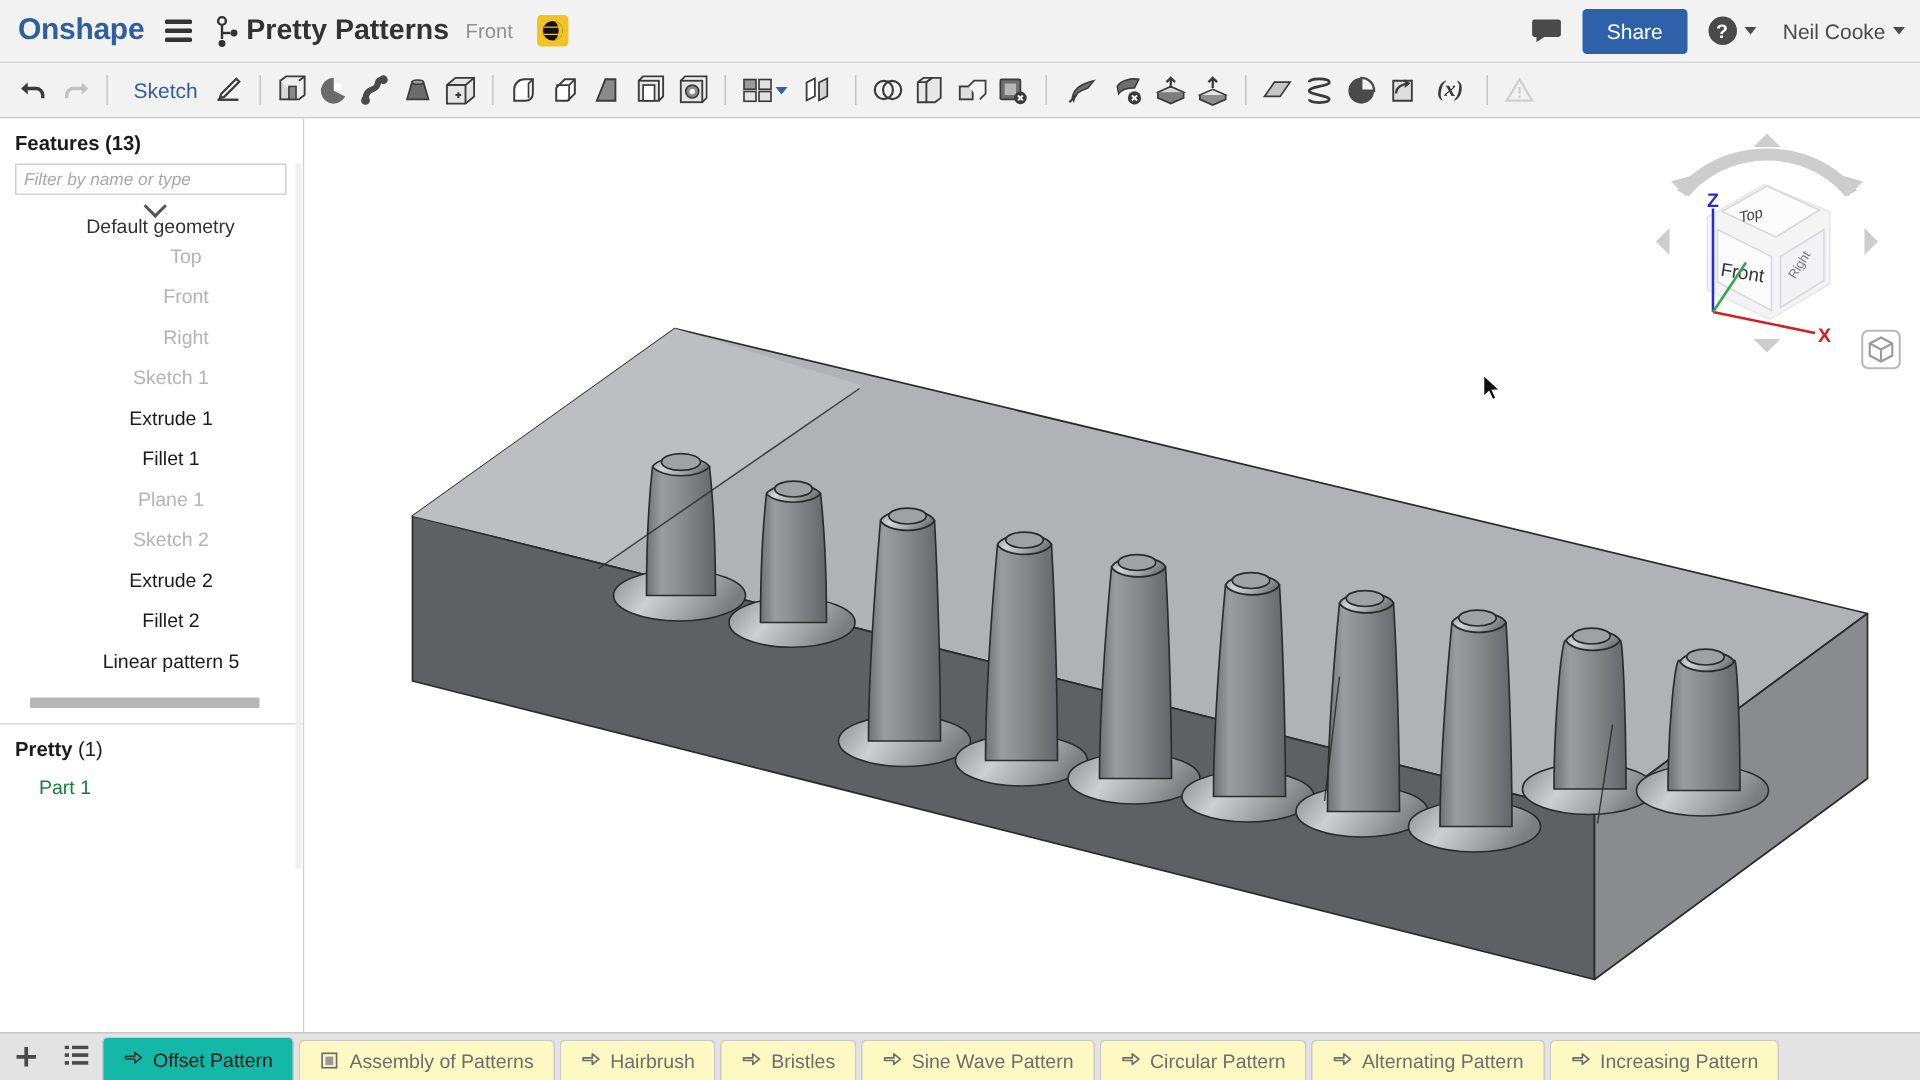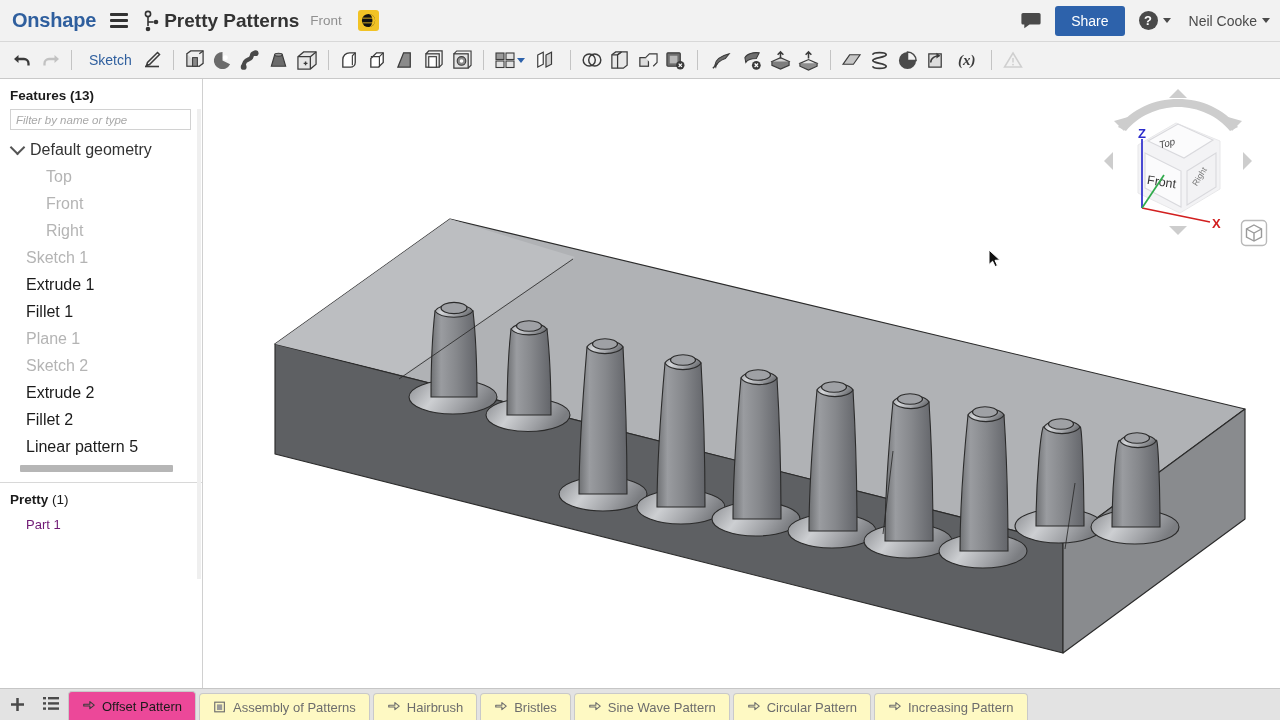--- a/index.html
+++ b/index.html
@@ -86,36 +86,36 @@
   .filter-box {
     margin: 0 10px; width: 181px; height: 21px;
     border: 1px solid #d2d2d2; background: #fff;
     font-size: 11.5px; font-style: italic; color: #a8a8a8;
     padding: 0 5px; font-family: "Liberation Sans", sans-serif;
   }
   .filter-box::placeholder { color: #a8a8a8; font-style: italic; }
   .tree { margin-top: 6px; }
   .tree-row {
     height: 27px; display: flex; align-items: center;
-    font-size: 16px; cursor: pointer; padding-left: 12px;
+    font-size: 13px; cursor: pointer; padding-left: 12px; flex-direction: column;
   }
   .tree-row.default-geo { color: #333; }
   .tree-row.child { padding-left: 46px; color: #b4b4b4; }
   .tree-row.feat { padding-left: 26px; color: #1b1b1b; }
   .tree-row.feat.dim { color: #b4b4b4; }
   .chev {
     width: 11px; height: 11px; margin-right: 7px;
     border-left: 2px solid #555; border-bottom: 2px solid #555;
     transform: rotate(-45deg); margin-top: -4px;
   }
   .hscroll-track { margin: 5px 10px 0 20px; height: 7px; }
   .hscroll-thumb { width: 153px; height: 7px; background: #b6b6b6; border-radius: 1px; }
   .panel-divider { border-top: 1px solid #d8d8d8; margin-top: 10px; }
   .parts-head { font-size: 13.5px; color: #1b1b1b; padding: 9px 0 4px 10px; }
-  .part-row { height: 27px; display:flex; align-items:center; padding-left: 26px; font-size: 13px; color: #701a75; cursor:pointer; }
+  .part-row { height: 27px; display:flex; align-items:center; padding-left: 26px; font-size: 13px; color: #15803d; cursor:pointer; }
   .sb-vscroll { position:absolute; right:1px; top:30px; width:4px; height:470px; background:#efefef; }
 
   
   .graphics {
     position: absolute; top: 79px; left: 203px; width: 1077px; height: 609px;
     background: #ffffff; overflow: hidden;
   }
   .cursor-arrow { position: absolute; left: 785px; top: 170px; }
 
   
@@ -134,21 +134,21 @@
   }
   .tab {
     height: 27px; display: flex; align-items: center; gap: 6px;
     padding: 0 13px; margin-right: 3px;
     background: #fef9c3; border: 1px solid #c9c9c9; border-bottom: none;
     border-radius: 4px 4px 0 0;
     font-size: 13px; color: #6d6d6d; cursor: pointer;
     white-space: nowrap; flex: none;
   }
   .tab.active {
-    background: #ec4899; color: #1b1b1b; height: 29px;
+    background: #14b8a6; color: #1b1b1b; height: 29px;
     border-color: #c9c9c9;
   }
   .tab .ticon { width: 14px; height: 14px; flex: none; }
 </style>
 </head>
 <body>
 
 <div id="app">
 
   <div class="topbar">
@@ -683,17 +683,23 @@
     <div class="tab">
       <svg class="ticon" viewBox="0 0 16 16">
         <path d="M2 6 h7 v-3 l5 4 l-5 4 v-3 h-7 z" fill="none" stroke="#6d6d6d" stroke-width="1.3" stroke-linejoin="round"></path>
       </svg>
       <span>Circular Pattern</span>
     </div>
     <div class="tab">
       <svg class="ticon" viewBox="0 0 16 16">
         <path d="M2 6 h7 v-3 l5 4 l-5 4 v-3 h-7 z" fill="none" stroke="#6d6d6d" stroke-width="1.3" stroke-linejoin="round"></path>
       </svg>
+      <span>Alternating Pattern</span>
+    </div>
+    <div class="tab">
+      <svg class="ticon" viewBox="0 0 16 16">
+        <path d="M2 6 h7 v-3 l5 4 l-5 4 v-3 h-7 z" fill="none" stroke="#6d6d6d" stroke-width="1.3" stroke-linejoin="round"></path>
+      </svg>
       <span>Increasing Pattern</span>
     </div>
   </div>
 
 </div>
 
 </body></html>

